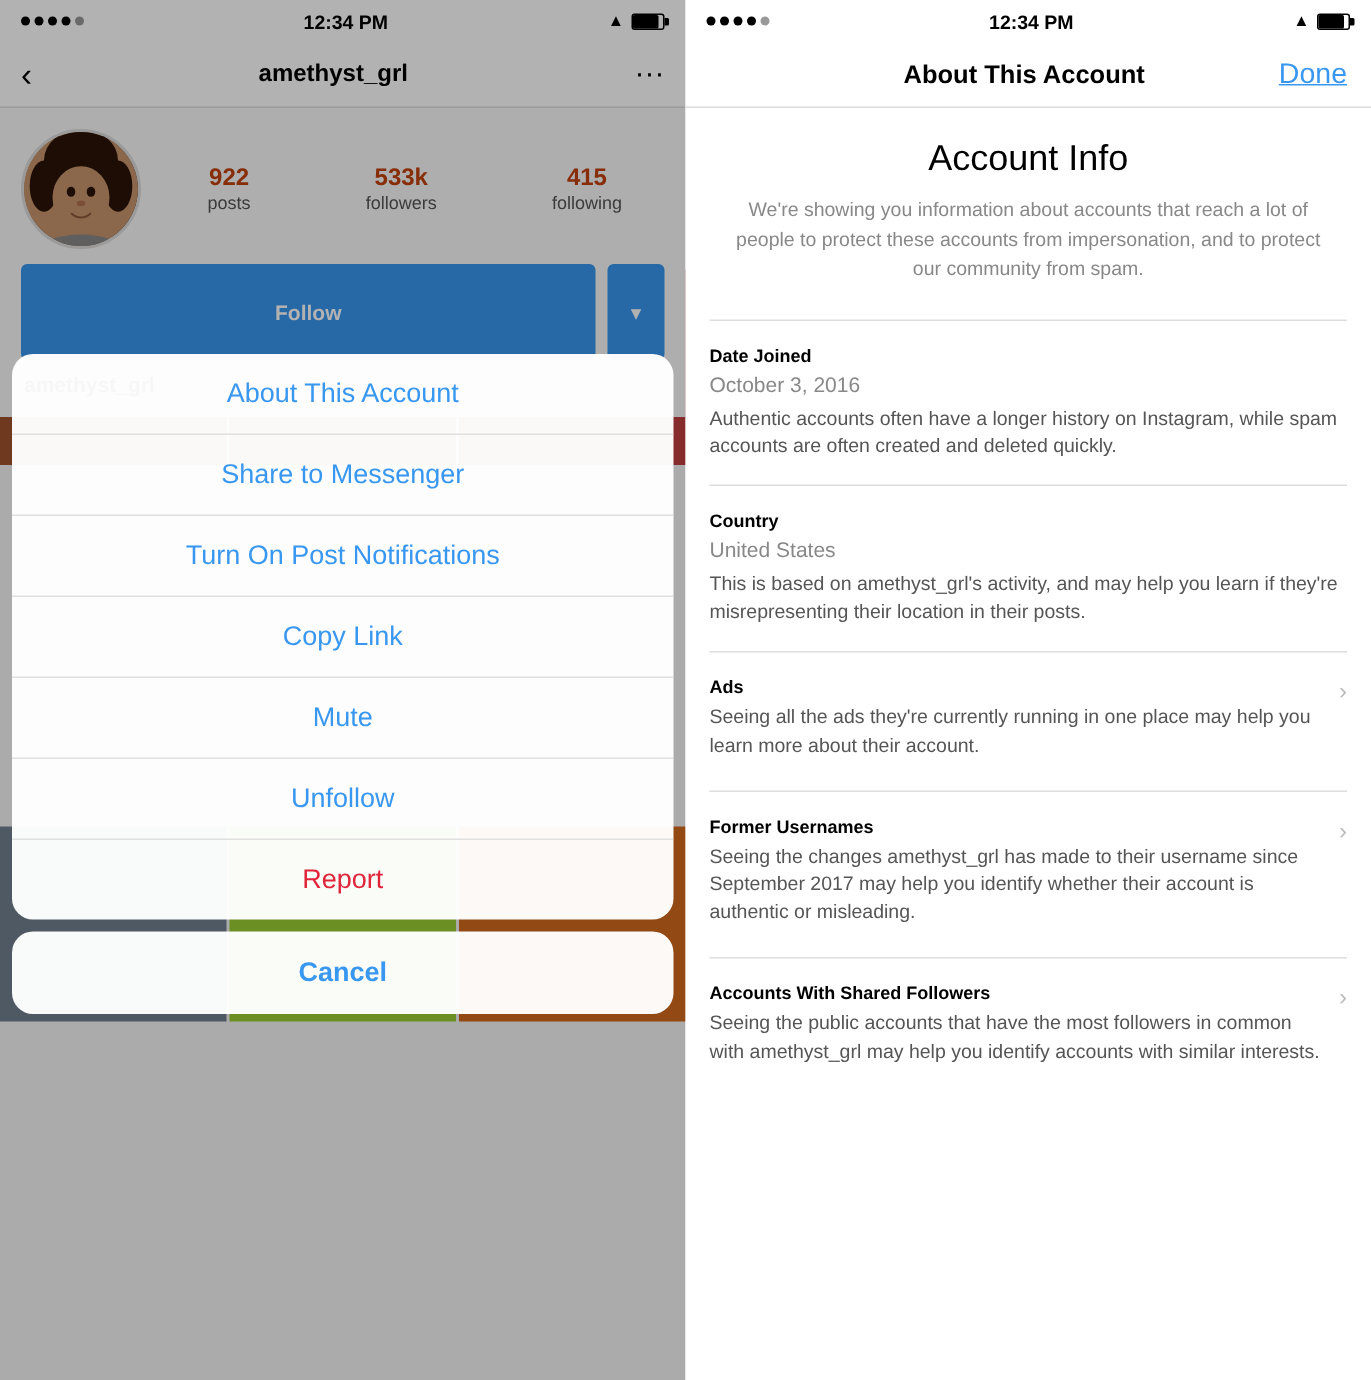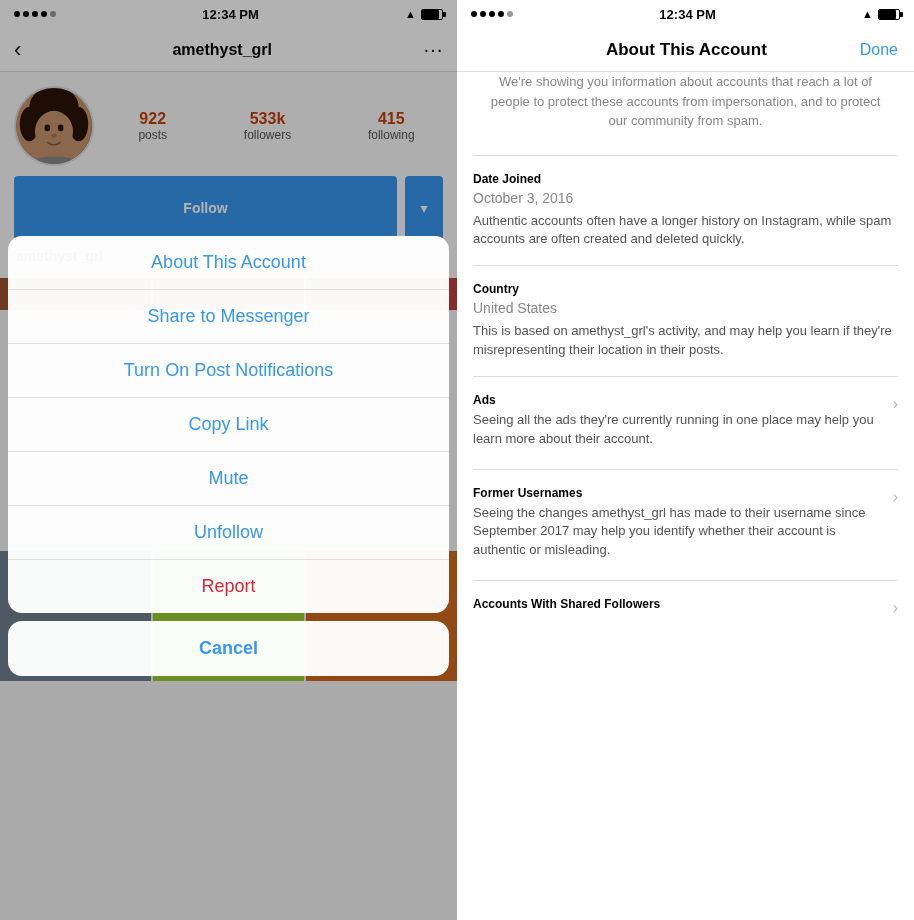--- a/index.html
+++ b/index.html
@@ -275,23 +275,24 @@
       align-items: center;
       justify-content: space-between;
       padding: 0 16px;
       border-bottom: 1px solid #ddd;
     }
     .right-nav .nav-title {
       font-size: 17px;
       font-weight: 600;
     }
     .right-nav .done-btn {
-      font-size: 16px;
+      font-size: 19px;
       color: #3897f0;
       cursor: pointer;
+      text-decoration: underline;
     }
 
     .right-content {
       flex: 1;
       overflow-y: auto;
       padding: 0 16px 20px;
     }
 
     .account-info-title {
       font-size: 24px;
@@ -472,20 +473,21 @@
     </div>
   </div>
 
   <div class="right-nav">
     <span style="width:40px;"></span>
     <span class="nav-title">About This Account</span>
     <span class="done-btn">Done</span>
   </div>
 
   <div class="right-content">
+    <h1 class="account-info-title">Account Info</h1>
     <p class="account-info-desc">We're showing you information about accounts that reach a lot of people to protect these accounts from impersonation, and to protect our community from spam.</p>
 
     <div class="info-section">
       <div class="section-title">Date Joined</div>
       <div class="section-value">October 3, 2016</div>
       <div class="section-desc">Authentic accounts often have a longer history on Instagram, while spam accounts are often created and deleted quickly.</div>
     </div>
 
     <div class="info-section">
       <div class="section-title">Country</div>
@@ -510,19 +512,20 @@
           <div class="section-desc">Seeing the changes amethyst_grl has made to their username since September 2017 may help you identify whether their account is authentic or misleading.</div>
         </div>
         <span class="chevron">›</span>
       </div>
     </div>
 
     <div class="info-section" style="cursor:pointer;">
       <div class="info-section-header">
         <div style="flex:1;">
           <div class="section-title">Accounts With Shared Followers</div>
+          <div class="section-desc">Seeing the public accounts that have the most followers in common with amethyst_grl may help you identify accounts with similar interests.</div>
         </div>
         <span class="chevron">›</span>
       </div>
     </div>
 
   </div>
 </div>
 
 </body></html>

